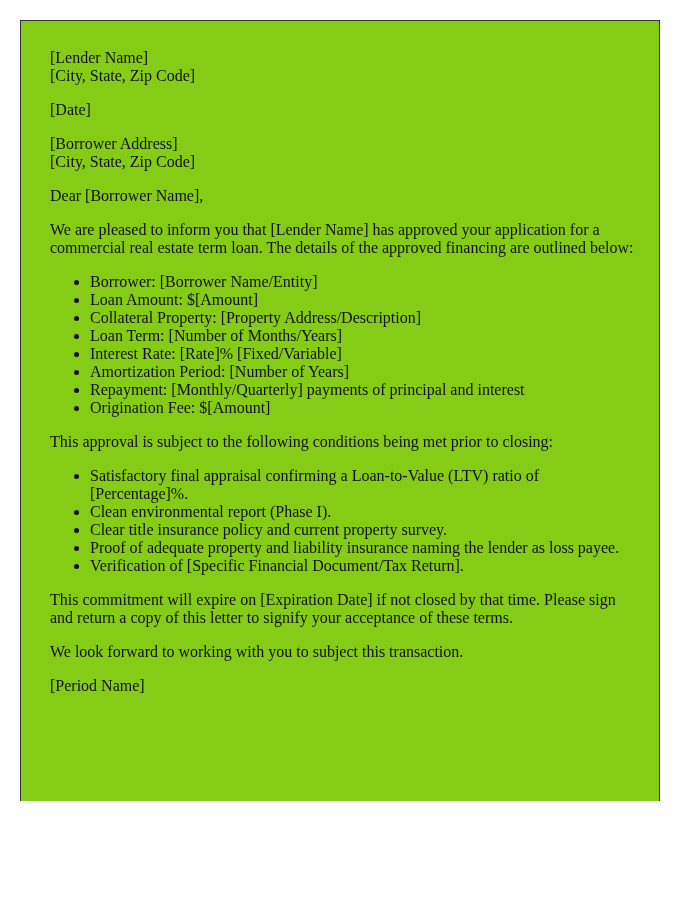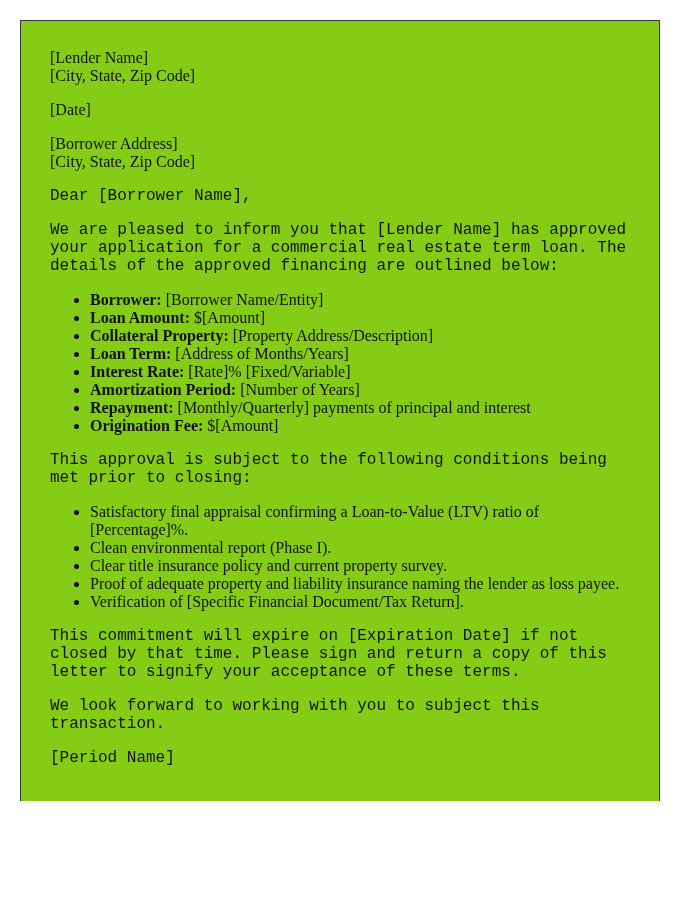--- a/index.html
+++ b/index.html
@@ -19,24 +19,24 @@
       left: 29px; top: 28px;
       width: 590px;
       font-family: "Liberation Serif", "DejaVu Serif", serif;
       font-size: 16px;
       line-height: 18px;
       color: #111111;
     }
     .block { margin: 0 0 16px 0; }
     .line { display: block; }
     .subject { font-weight: bold; margin: 0 0 16px 0; }
-    p { margin: 0 4px 16px 0; font-family: Liberation Mono, monospace; }
+    p { margin: 0 4px 16px 0; }
     ul { margin: 0 0 16px 0; padding-left: 40px; }
     li { margin: 0; }
-    li b { font-weight: bold; }
+    li b { font-weight: normal; }
   </style>
 </head>
 <body>
 
 <div class="page">
   <div class="content">
 
     <div class="block">
       <span class="line">[Lender Name]</span>
       <span class="line">[City, State, Zip Code]</span>
@@ -51,21 +51,21 @@
 
 
     <p>Dear [Borrower Name],</p>
 
     <p>We are pleased to inform you that [Lender Name] has approved your application for a commercial real estate term loan. The details of the approved financing are outlined below:</p>
 
     <ul>
       <li><b>Borrower:</b><span> [Borrower Name/Entity]</span></li>
       <li><b>Loan Amount:</b><span> $[Amount]</span></li>
       <li><b>Collateral Property:</b><span> [Property Address/Description]</span></li>
-      <li><b>Loan Term:</b><span> [Address of Months/Years]</span></li>
+      <li><b>Loan Term:</b><span> [Number of Months/Years]</span></li>
       <li><b>Interest Rate:</b><span> [Rate]% [Fixed/Variable]</span></li>
       <li><b>Amortization Period:</b><span> [Number of Years]</span></li>
       <li><b>Repayment:</b><span> [Monthly/Quarterly] payments of principal and interest</span></li>
       <li><b>Origination Fee:</b><span> $[Amount]</span></li>
     </ul>
 
     <p>This approval is subject to the following conditions being met prior to closing:</p>
 
     <ul>
       <li>Satisfactory final appraisal confirming a Loan-to-Value (LTV) ratio of [Percentage]%.</li>

